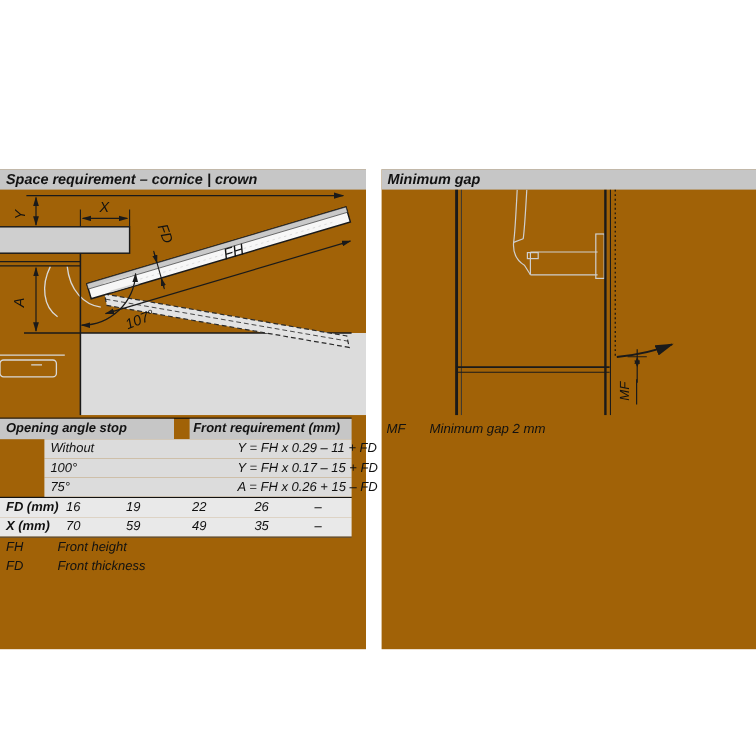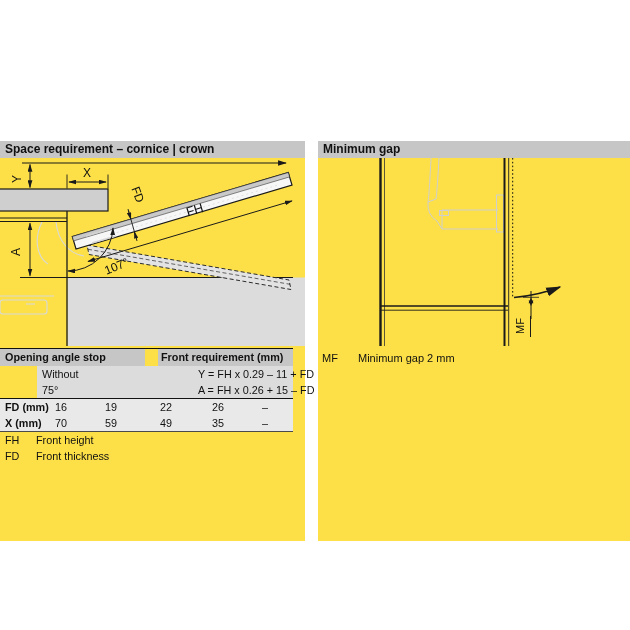--- a/index.html
+++ b/index.html
@@ -1,17 +1,17 @@
 <!DOCTYPE html>
 <html><head>
 <meta charset="utf-8">
 <style>
   html,body{margin:0;padding:0;background:#ffffff;width:630px;height:630px;
     font-family:"Liberation Sans","DejaVu Sans",sans-serif;color:#111;}
-  .panel{position:absolute;top:141px;height:400px;background:#fde047;}
+  .panel{position:absolute;top:141px;height:400px;background:#a16207;font-style:italic;}
   #left-panel{left:0;width:305px;}
   #right-panel{left:318px;width:312px;}
   .panel-header{position:absolute;top:0;left:0;right:0;height:17px;background:#c6c6c6;
     font-size:12px;font-weight:bold;line-height:17px;padding-left:5px;box-sizing:border-box;}
   .diagram{position:absolute;top:17px;left:0;}
   
   .spec-table{position:absolute;top:207px;left:0;width:293px;border-top:1.2px solid #111;}
   .t-head{position:relative;height:17px;font-weight:bold;font-size:10.8px;}
   .t-head .c1{position:absolute;left:0;top:0;width:145px;height:17px;background:#c6c6c6;
     line-height:17px;padding-left:5px;box-sizing:border-box;}
@@ -21,21 +21,21 @@
   .t-row .lab{position:absolute;left:5px;}
   .t-row .frm{position:absolute;left:161px;white-space:nowrap;}
   .sep1{height:0;border-top:1px solid #111;}
   .sep2{height:0;border-top:1px solid #4a4a4a;}
   .t-vals{position:relative;height:16px;background:#e9e9e9;font-size:10.8px;line-height:16px;}
   .t-vals .lab{position:absolute;left:5px;font-weight:bold;}
   .t-vals .v0{position:absolute;left:55px;} .t-vals .v1{position:absolute;left:105px;}
   .t-vals .v2{position:absolute;left:160px;text-align:right;} .t-vals .v3{position:absolute;left:212px;}
   .t-vals .v4{position:absolute;left:262px;}
   .t-leg{position:relative;height:16px;font-size:10.8px;line-height:16px;}
-  .t-leg .ab{position:absolute;left:5px;} .t-leg .ds{position:absolute;left:36px;}
+  .t-leg .ab{position:absolute;left:5px;} .t-leg .ds{position:absolute;left:20px;padding-left:28px;}
   
   .mf-legend{position:absolute;top:209px;left:0;height:16px;font-size:11px;line-height:16px;}
   .mf-legend .ab{position:absolute;left:4px;} .mf-legend .ds{position:absolute;left:40px;white-space:nowrap;}
   svg text{fill:#111;}
 </style>
 </head>
 <body>
 
 <div class="panel" id="left-panel">
   <div class="panel-header">Space requirement – cornice | crown</div>
@@ -114,20 +114,24 @@
   </svg>
 
   <div class="spec-table">
     <div class="t-head">
       <div class="c1">Opening angle stop</div>
       <div class="c2">Front requirement (mm)</div>
     </div>
     <div class="t-row">
       <span class="lab">Without</span>
       <span class="frm">Y = FH x 0.29 – 11 + FD</span>
+    </div>
+    <div class="t-row">
+      <span class="lab">100°</span>
+      <span class="frm">Y = FH x 0.17 – 15 + FD</span>
     </div>
     <div class="t-row">
       <span class="lab">75°</span>
       <span class="frm">A = FH x 0.26 + 15 – FD</span>
     </div>
     <div class="sep1"></div>
     <div class="t-vals">
       <span class="lab">FD (mm)</span>
       <span class="v0">16</span>
       <span class="v1">19</span>

